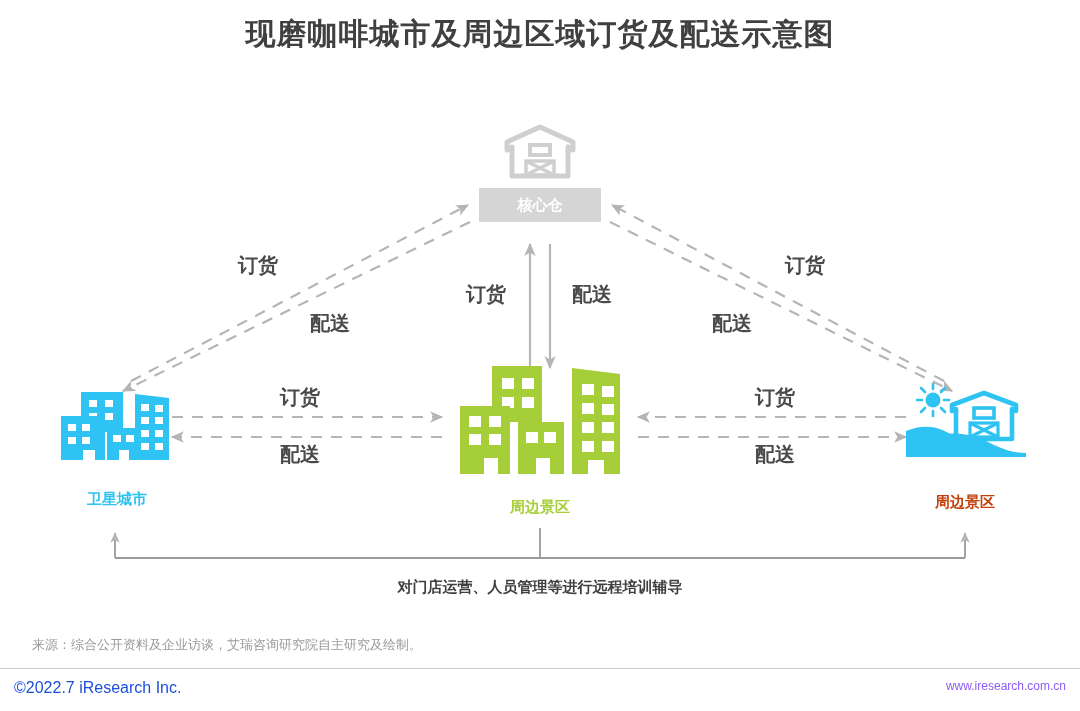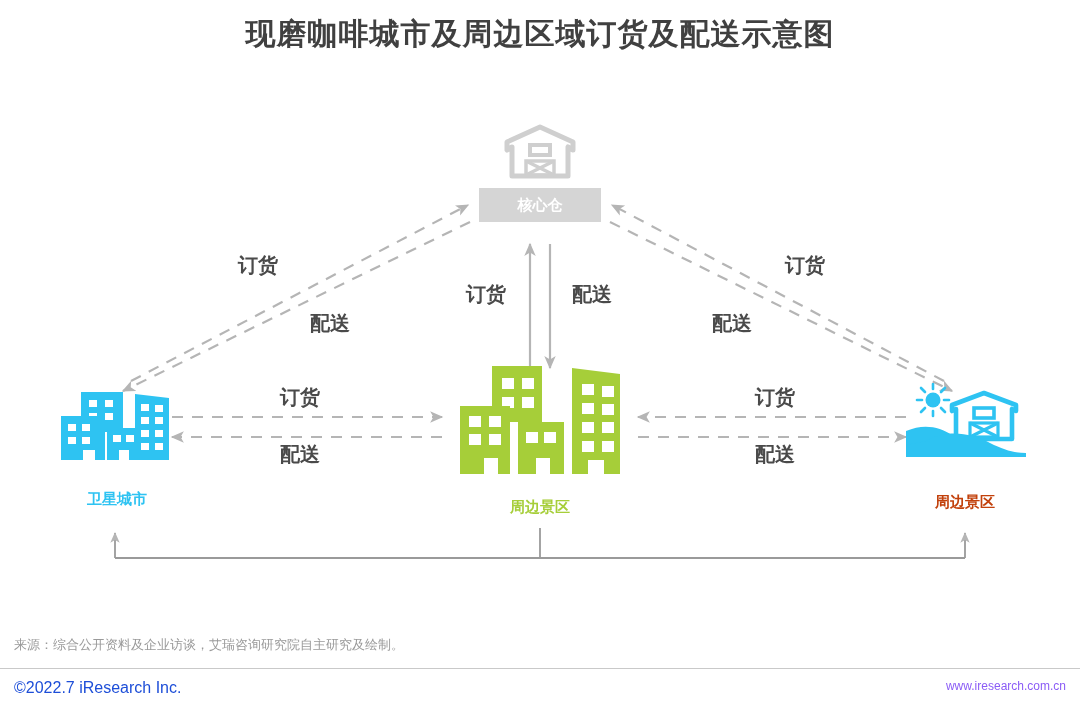--- a/index.html
+++ b/index.html
@@ -122,21 +122,21 @@
     width: 1080px;
     text-align: center;
     font-size: 15px;
     font-weight: bold;
     color: #3f3f3f;
   }
 
   
   #source-note {
     position: absolute;
-    left: 14px;
+    left: 32px;
     top: 636px;
     font-size: 13px;
     color: #9a9a9a;
   }
   #footer-rule {
     position: absolute;
     left: 0;
     top: 668px;
     width: 1080px;
     height: 1px;
@@ -308,18 +308,19 @@
   <div class="flow-label" id="label-deliver-left-diag">配送</div>
   <div class="flow-label" id="label-order-right-diag">订货</div>
   <div class="flow-label" id="label-deliver-right-diag">配送</div>
   <div class="flow-label" id="label-order-center">订货</div>
   <div class="flow-label" id="label-deliver-center">配送</div>
   <div class="flow-label" id="label-order-left-horiz">订货</div>
   <div class="flow-label" id="label-deliver-left-horiz">配送</div>
   <div class="flow-label" id="label-order-right-horiz">订货</div>
   <div class="flow-label" id="label-deliver-right-horiz">配送</div>
 
+  <div id="label-training">对门店运营、人员管理等进行远程培训辅导</div>
 </div>
 
 <div id="source-note">来源：综合公开资料及企业访谈，艾瑞咨询研究院自主研究及绘制。</div>
 <div id="footer-rule"></div>
 <div id="footer-copyright">©2022.7 iResearch Inc.</div>
 <div id="footer-website">www.iresearch.com.cn</div>
 
 </body></html>

